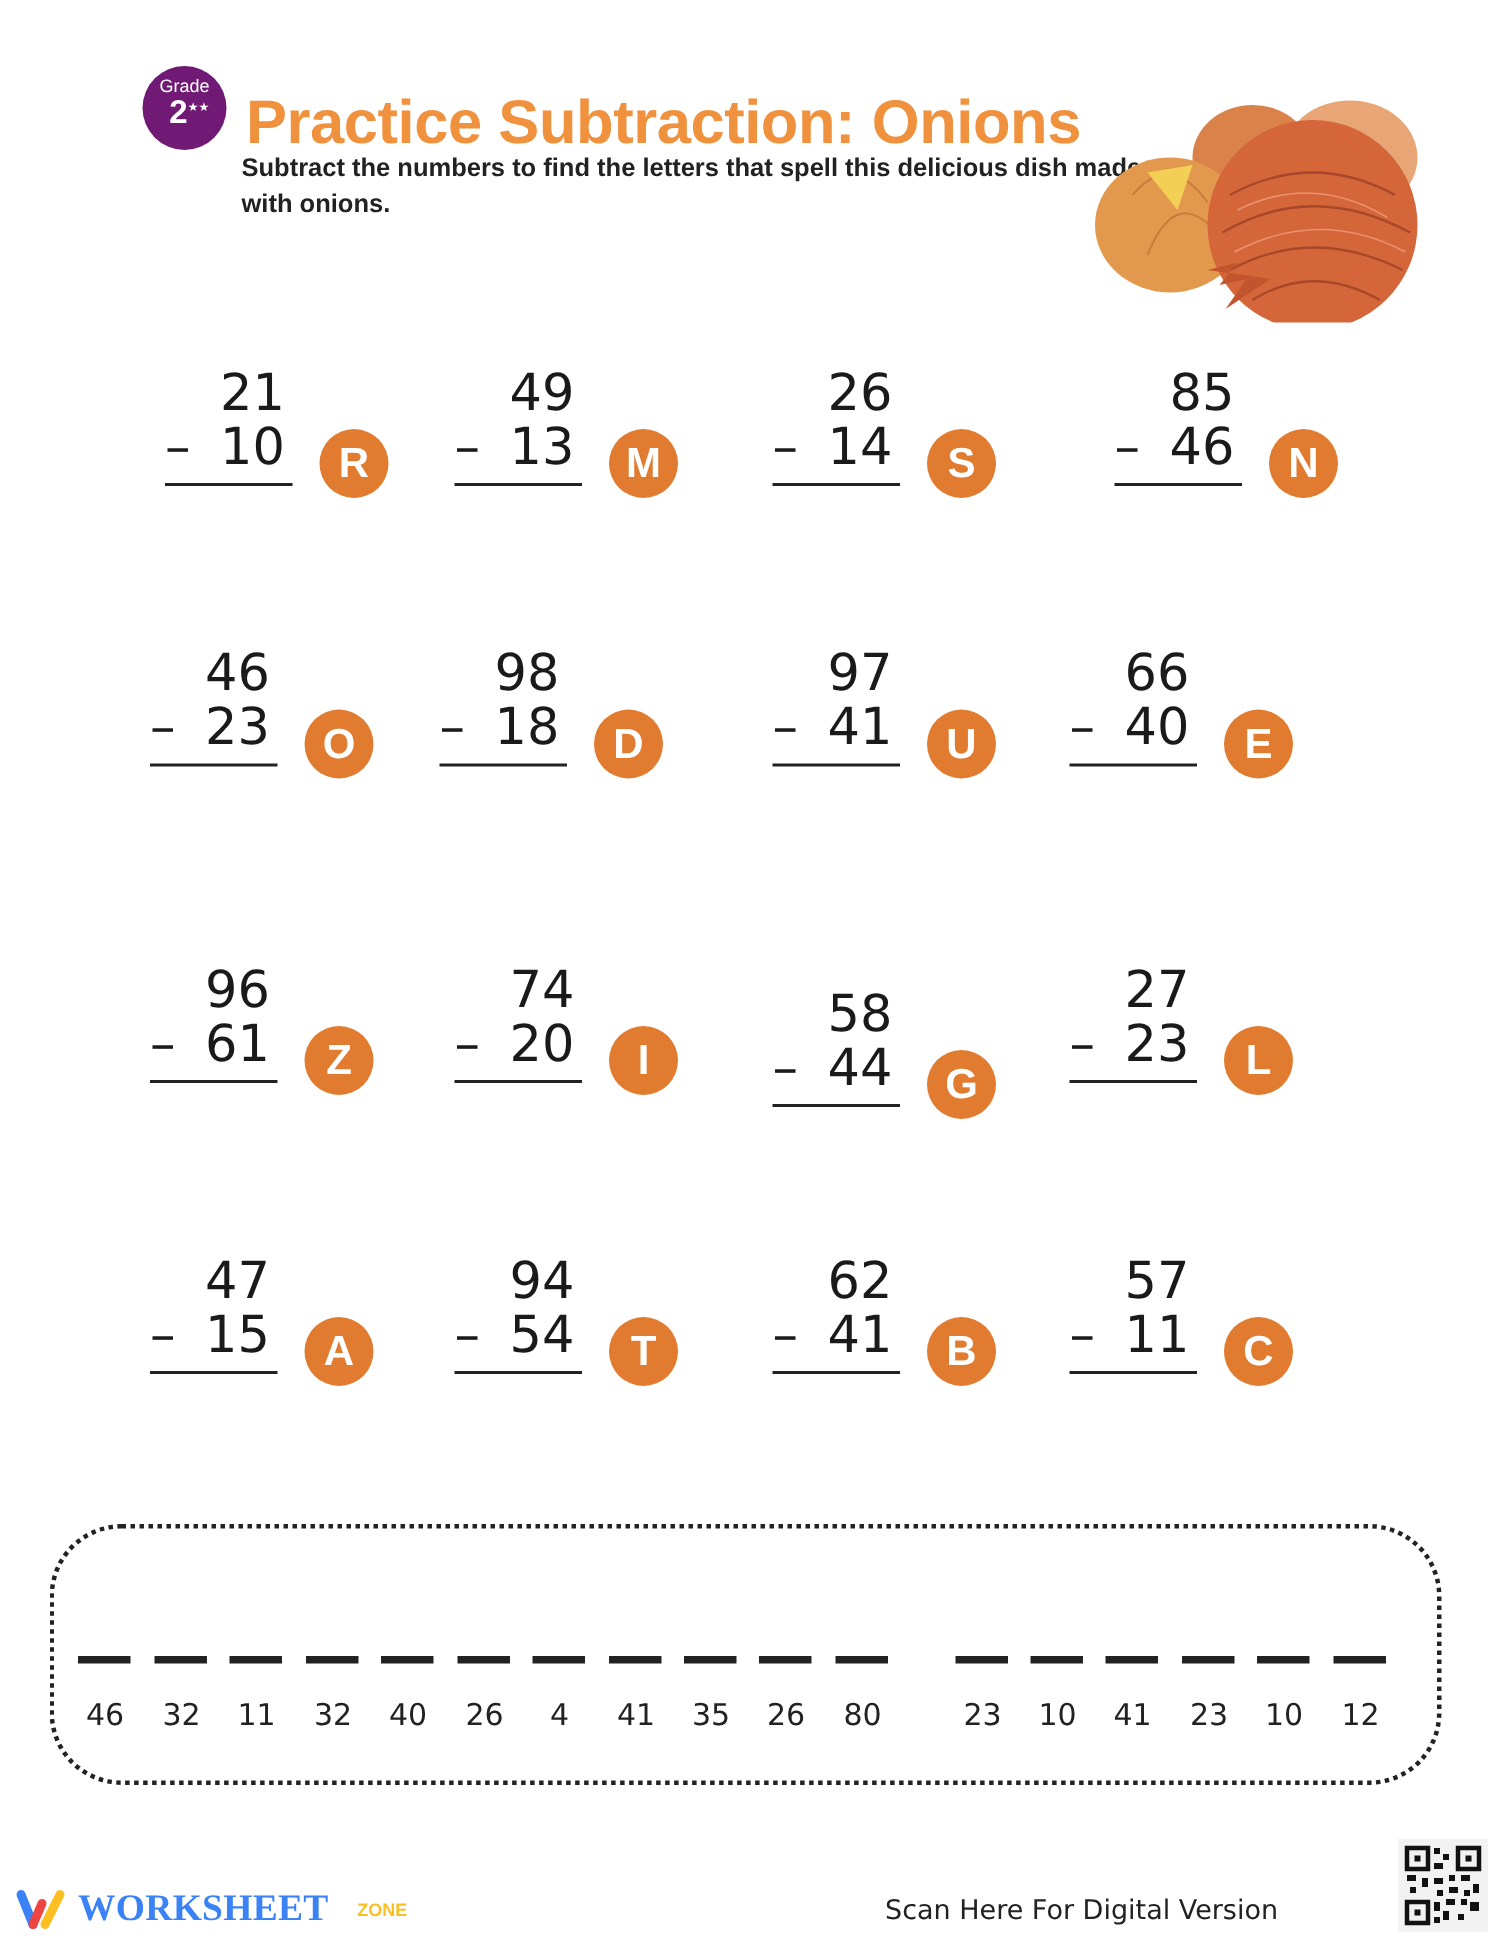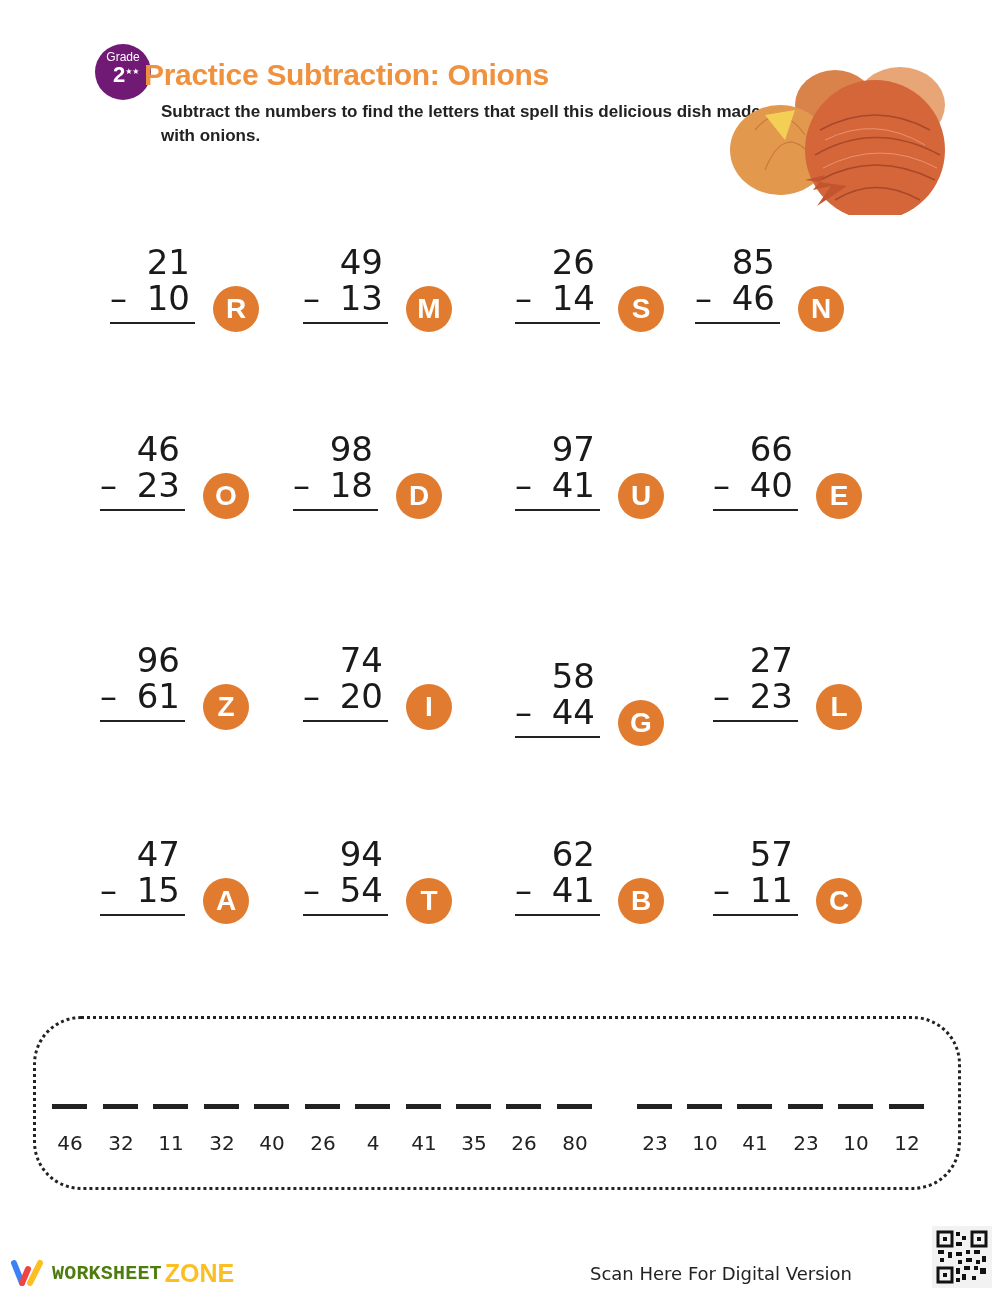--- a/index.html
+++ b/index.html
@@ -3,21 +3,21 @@
 <meta charset="utf-8">
 <style>
   html, body { margin: 0; padding: 0; background: #ffffff; }
   body { width: 1000px; height: 1294px; position: relative; overflow: hidden;
          font-family: "DejaVu Sans", sans-serif; color: #222; }
   .grade-badge { position: absolute; left: 95px; top: 44px; width: 56px; height: 56px;
          border-radius: 50%; background: #701a75; color: #fff; text-align: center; }
   .grade-badge .g-lbl { font-size: 12px; display: block; margin-top: 7px; line-height: 12px; font-family: "Liberation Sans", sans-serif; }
   .grade-badge .g-num { font-size: 22px; font-weight: bold; line-height: 24px; font-family: "Liberation Sans", sans-serif; }
   .grade-badge .g-stars { font-size: 8px; vertical-align: top; display: inline-block; line-height: 9px; width: 8px; margin-top: 4px; }
-  .title { position: absolute; left: 144px; top: 58px; font-size: 30px; font-weight: bold;
+  .title { position: absolute; left: 164px; top: 58px; font-size: 41px; font-weight: bold;
            color: #f0913e; font-family: "Liberation Sans", sans-serif; letter-spacing: -0.3px; margin: 0; }
   .subtitle { position: absolute; left: 161px; top: 100px; width: 600px; font-size: 17px; font-weight: bold;
               line-height: 24px; color: #222; font-family: "Liberation Sans", sans-serif; margin: 0; }
   .onions { position: absolute; left: 725px; top: 60px; width: 230px; height: 155px; }
 
   .problem { position: absolute; width: 170px; height: 90px; }
   .problem .top { position: absolute; left: 0; width: 80px; top: 0; text-align: right; font-size: 34px; line-height: 36px;
                   font-family: "DejaVu Sans", sans-serif; font-weight: normal; color: #1a1a1a; }
   .problem .bottom { position: absolute; left: 0; top: 36px; width: 80px; font-size: 34px; line-height: 36px; color: #1a1a1a; }
   .problem .bottom .minus { position: absolute; left: 0; top: 0; }
@@ -27,22 +27,22 @@
                      background: #e07b2f; color: #fff; text-align: center; line-height: 46px; font-size: 28px;
                      font-weight: bold; font-family: "Liberation Sans", sans-serif; }
 
   .answer-box { position: absolute; left: 33px; top: 1016px; width: 928px; height: 174px;
                 border: 3px dotted #222; border-radius: 48px; box-sizing: border-box; }
   .blank { position: absolute; top: 1104px; width: 35px; height: 5px; background: #222; }
   .blank-num { position: absolute; top: 1131px; width: 50px; text-align: center; font-size: 20px; color: #222;
                font-family: "DejaVu Sans", sans-serif; }
 
   .footer-logo { position: absolute; left: 10px; top: 1258px; height: 30px; display: flex; align-items: center; }
-  .footer-logo .brand-a { color: #4d7c0f; font-weight: bold; font-size: 20px; font-family: Liberation Mono, monospace; margin-left: 6px; letter-spacing: 0.2px; }
-  .footer-logo .brand-b { color: #fbbf24; font-weight: bold; font-size: 25px; font-family: "Liberation Sans", sans-serif; margin-left: 3px; }
+  .footer-logo .brand-a { color: #3b82f6; font-weight: bold; font-size: 25px; font-family: Liberation Serif, serif; margin-left: 6px; letter-spacing: 0.2px; }
+  .footer-logo .brand-b { color: #fbbf24; font-weight: bold; font-size: 12px; font-family: "Liberation Sans", sans-serif; margin-left: 19px; }
   .scan-text { position: absolute; left: 590px; top: 1263px; font-size: 18px; color: #222; font-family: "DejaVu Sans", sans-serif; }
   .qr { position: absolute; left: 932px; top: 1226px; width: 60px; height: 62px; background: #f2f2f2; }
 </style>
 </head>
 <body>
 
 <div class="grade-badge">
   <span class="g-lbl">Grade</span>
   <span class="g-num">2</span><span class="g-stars">★★</span>
 </div>
@@ -82,21 +82,21 @@
     </div>
     <div class="problem" style="left: 515px; top: 244px;">
       <div class="top">26</div>
       <div class="bottom">
         <span class="minus">–</span>
         <span class="sub">14</span>
       </div>
       <div class="rule"></div>
       <div class="letter">S</div>
     </div>
-    <div class="problem" style="left: 695px; top: 244px;">
+    <div class="problem" style="left: 743px; top: 244px;">
       <div class="top">85</div>
       <div class="bottom">
         <span class="minus">–</span>
         <span class="sub">46</span>
       </div>
       <div class="rule"></div>
       <div class="letter">N</div>
     </div>
     <div class="problem" style="left: 100px; top: 431px;">
       <div class="top">46</div>

